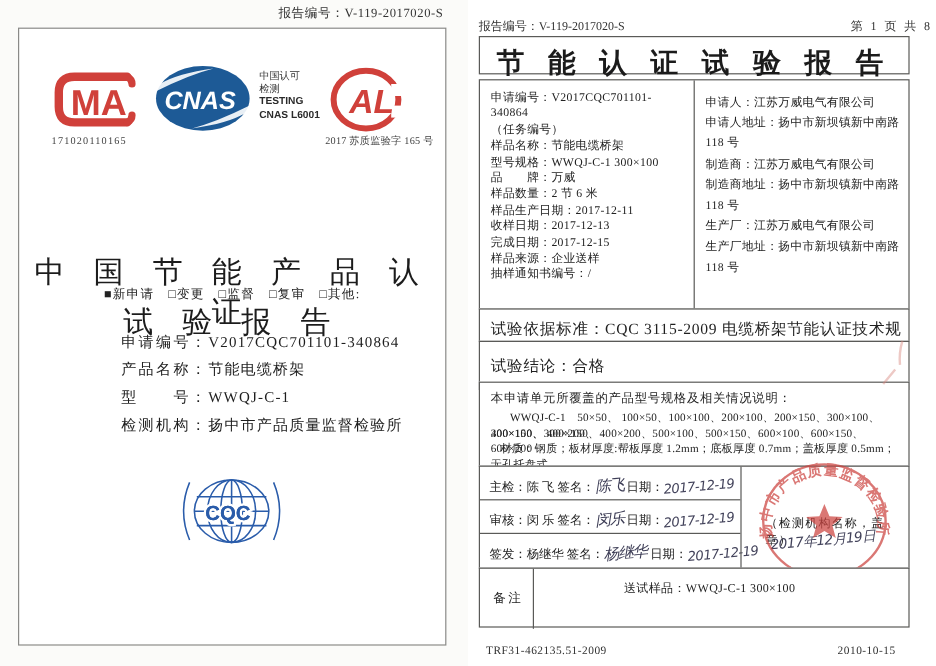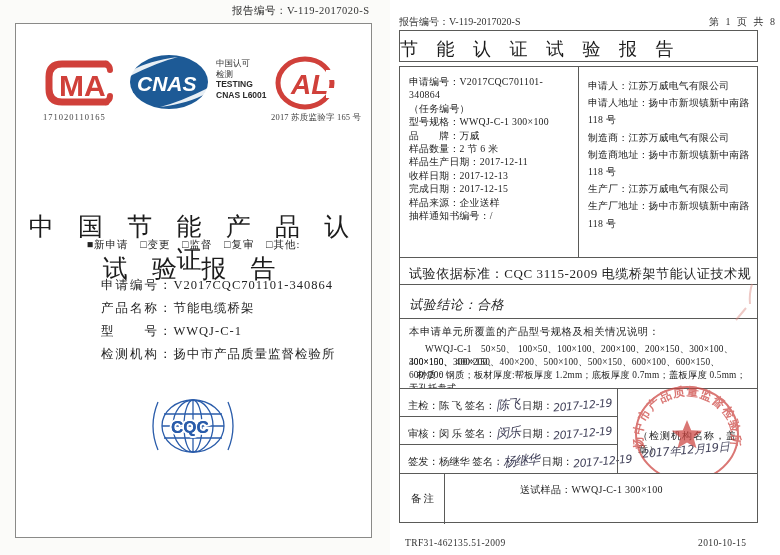--- a/index.html
+++ b/index.html
@@ -19,22 +19,22 @@
     color:#1c1c1c; font-weight:500;margin-top:44px; }
   .apply-row { width:100%; text-align:center; font-size:10.5px; color:#222; letter-spacing:1px; }
   .apply-row span { margin:0 4px; }
   .cover-field { font-size:12.5px; line-height:23px; color:#1e1e1e; letter-spacing:1px; }
   .cover-field .lbl { letter-spacing:2px; }
 
   
   #right-page { left:390px; top:0; width:390px; height:555px; background:#fff; }
   .hdr { font-size:10px; color:#333; }
   .box { position:absolute; border:1px solid #5a5a58; background:#fff; }
-  .rep-title { width:100%; text-align:left; font-size:18px; letter-spacing:7px;
-    font-weight:400; color:#1b1b1b; padding-top:6px; }
+  .rep-title { width:100%; text-align:center; font-size:23px; letter-spacing:7px;
+    font-weight:700; color:#1b1b1b; padding-top:6px; }
   .cell-lines { font-size:9.8px; color:#222; letter-spacing:.3px; }
   .cell-lines.tight div { line-height:13.4px; }
   .cell-lines.loose div { line-height:17.2px; }
   .sec-text { font-size:13px; color:#1f1f1f; letter-spacing:.6px; }
   .models { font-size:9.3px; line-height:12.5px; color:#222; letter-spacing:.2px; }
   .sig-row { position:absolute; left:0; width:217px; height:28px; border-bottom:1px solid #5a5a58;
     font-size:10.3px; color:#1f1f1f; padding:7px 0 0 8px; white-space:nowrap; }
   .hand { display:inline-block; font-family:"DejaVu Sans",sans-serif; font-style:italic;
     color:#23233f; transform:rotate(-5deg); }
   .hand-sig { font-size:13px; letter-spacing:-1px; opacity:.88; }
@@ -138,20 +138,21 @@
 
     <div class="box" style="left:9px; top:30px; width:359px; height:32px;">
       <div class="rep-title">节 能 认 证 试 验 报 告</div>
     </div>
 
     <div class="box" style="left:9px; top:66px; width:359px; height:192px;">
       <div class="abs" style="left:178px; top:0; width:1px; height:192px; background:#5a5a58;"></div>
       <div class="abs cell-lines tight" style="left:9px; top:8px; width:165px;">
         <div>申请编号：V2017CQC701101-340864</div>
         <div>（任务编号）</div>
+        <div>样品名称：节能电缆桥架</div>
         <div>型号规格：WWQJ-C-1 300×100</div>
         <div>品　　牌：万威</div>
         <div>样品数量：2 节 6 米</div>
         <div>样品生产日期：2017-12-11</div>
         <div>收样日期：2017-12-13</div>
         <div>完成日期：2017-12-15</div>
         <div>样品来源：企业送样</div>
         <div>抽样通知书编号：/</div>
       </div>
       <div class="abs cell-lines loose" style="left:188px; top:10px; width:168px;">
@@ -161,21 +162,21 @@
         <div>制造商地址：扬中市新坝镇新中南路 118 号</div>
         <div>生产厂：江苏万威电气有限公司</div>
         <div>生产厂地址：扬中市新坝镇新中南路 118 号</div>
       </div>
     </div>
 
     <div class="box" style="left:9px; top:257px; width:359px; height:28px;">
       <div class="abs sec-text" style="left:9px; top:7px;">试验依据标准：CQC 3115-2009 电缆桥架节能认证技术规范</div>
     </div>
 
-    <div class="box" style="left:9px; top:284px; width:359px; height:41px;font-style:italic;">
+    <div class="box" style="left:9px; top:284px; width:359px; height:41px;">
       <div class="abs sec-text" style="left:9px; top:11px;">试验结论：合格</div>
     </div>
 
     <div class="box" style="left:9px; top:318px; width:359px; height:71px;">
       <div class="abs sec-text" style="left:9px; top:6px; font-size:10.3px;">本申请单元所覆盖的产品型号规格及相关情况说明：</div>
       <div class="abs models" style="left:9px; top:24px; width:345px; text-indent:16px;">WWQJ-C-1　50×50、 100×50、100×100、200×100、200×150、300×100、300×150、300×200、</div>
       <div class="abs models" style="left:9px; top:37px; width:345px;">400×100、 400×150、400×200、500×100、500×150、600×100、600×150、600×200</div>
       <div class="abs models" style="left:9px; top:50px; width:345px; text-indent:8px;">材质：钢质；板材厚度:帮板厚度 1.2mm；底板厚度 0.7mm；盖板厚度 0.5mm；无孔托盘式</div>
     </div>
 

